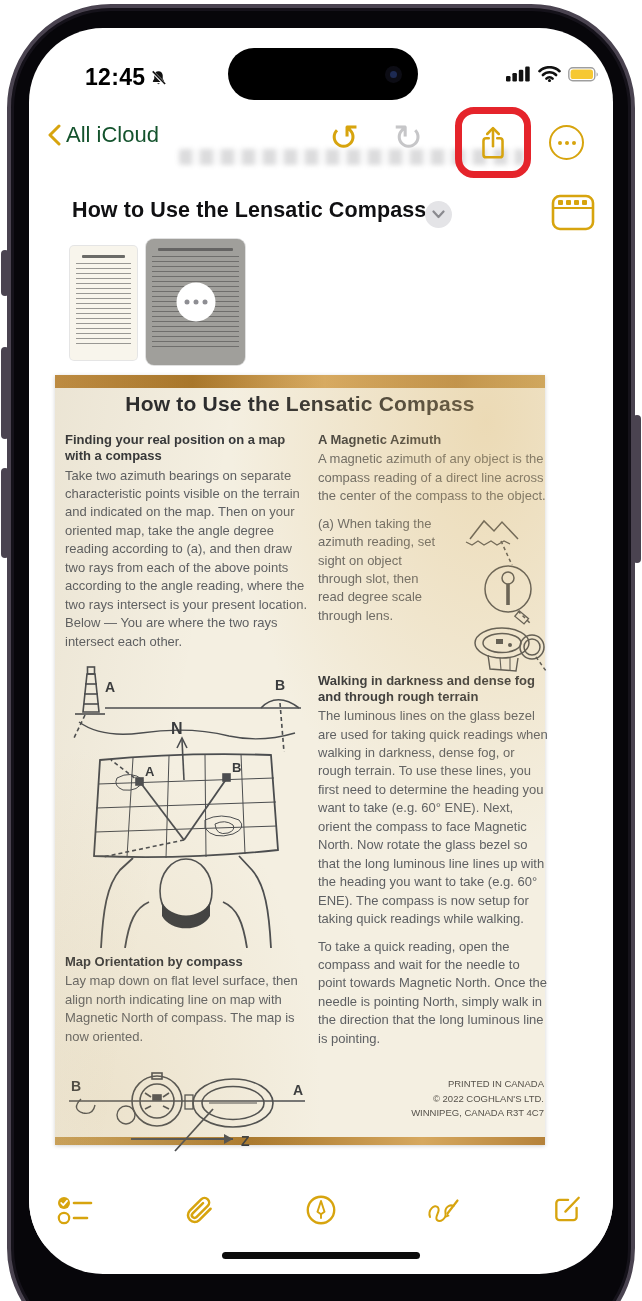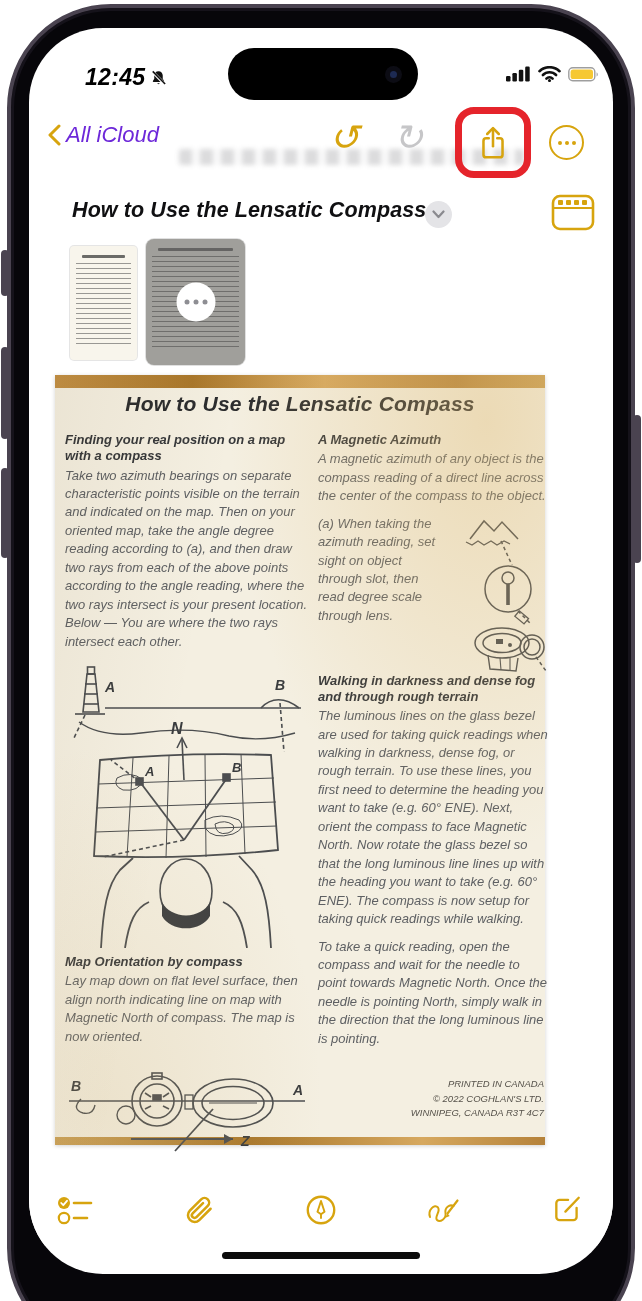--- a/index.html
+++ b/index.html
@@ -5,36 +5,36 @@
   html,body{margin:0;padding:0;}
   body{width:642px;height:1301px;background:#fff;position:relative;overflow:hidden;
        font-family:"Liberation Sans",sans-serif;-webkit-font-smoothing:antialiased;}
 
   
   .side-btn{position:absolute;background:#4a4350;border-radius:4px;}
   .phone-frame{position:absolute;left:7px;top:4px;width:620px;height:1340px;
     border-radius:104px;background:#07060a;border:4px solid #4a4350;
     box-shadow:inset 0 0 0 3px #15121a;}
   .screen{position:absolute;left:29px;top:28px;width:584px;height:1246px;
-    background:#ffffff;border-radius:74px;overflow:hidden;font-style:italic;}
+    background:#ffffff;border-radius:74px;overflow:hidden;}
 
   
   .dynamic-island{position:absolute;left:199px;top:20px;width:190px;height:52px;
     background:#000;border-radius:27px;}
   .island-cam{position:absolute;right:16px;top:18px;width:17px;height:17px;border-radius:50%;
     background:#0c0c14;}
   .island-cam::after{content:"";position:absolute;left:5px;top:5px;width:7px;height:7px;
     border-radius:50%;background:#1d2a52;}
   .status-time{position:absolute;left:56px;top:36px;font-size:23px;font-weight:700;color:#000;
     display:flex;align-items:center;gap:5px;letter-spacing:.3px;}
   .status-right{position:absolute;right:14px;top:38px;display:flex;align-items:center;gap:7px;}
 
   
   .back-btn{position:absolute;left:18px;top:94px;display:flex;align-items:center;gap:5px;
-    color:#6d28d9;font-size:22px;}
+    color:#14532d;font-size:22px;}
   .ghost-blur{position:absolute;left:150px;top:121px;width:345px;height:16px;opacity:.30;
     background:repeating-linear-gradient(90deg,rgba(110,110,115,.8) 0 13px,rgba(190,190,195,.25) 13px 21px);
     filter:blur(2.5px);border-radius:3px;}
   .undo-btn{position:absolute;left:300px;top:92px;font-size:36px;line-height:36px;color:#d7a40e;}
   .redo-btn{position:absolute;left:364px;top:92px;font-size:36px;line-height:36px;color:#c6c6c8;}
   .share-highlight{position:absolute;left:426px;top:79px;width:76px;height:71px;box-sizing:border-box;
     border:7px solid #e5242b;border-radius:19px;display:flex;align-items:center;justify-content:center;}
   .more-btn{position:absolute;left:520px;top:97px;width:35px;height:35px;box-sizing:border-box;
     border:2.4px solid #d7a40e;border-radius:50%;display:flex;align-items:center;justify-content:center;gap:3px;}
   .more-btn i{width:4px;height:4px;border-radius:50%;background:#d7a40e;}

